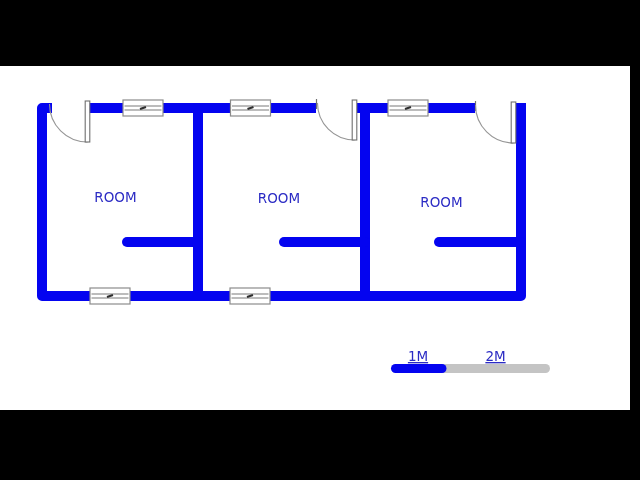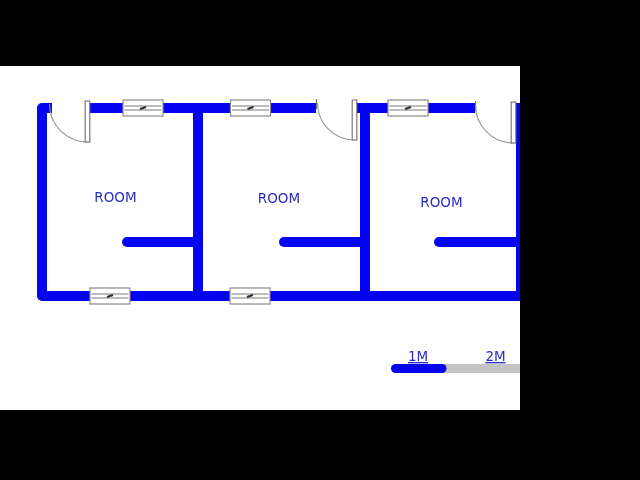--- a/index.html
+++ b/index.html
@@ -3,21 +3,21 @@
 <meta charset="utf-8">
 <style>
   html, body {
     margin: 0;
     padding: 0;
     background: #000;
     font-family: "DejaVu Sans", "Liberation Sans", sans-serif;
   }
   .screen {
     position: relative;
-    width: 520px;
+    width: 630px;
     height: 480px;
     background: var(--screen_bg, #000);
     overflow: hidden;
   }
   .canvas-area {
     position: absolute;
     left: 0;
     top: 66px;
     width: 640px;
     height: 344px;

